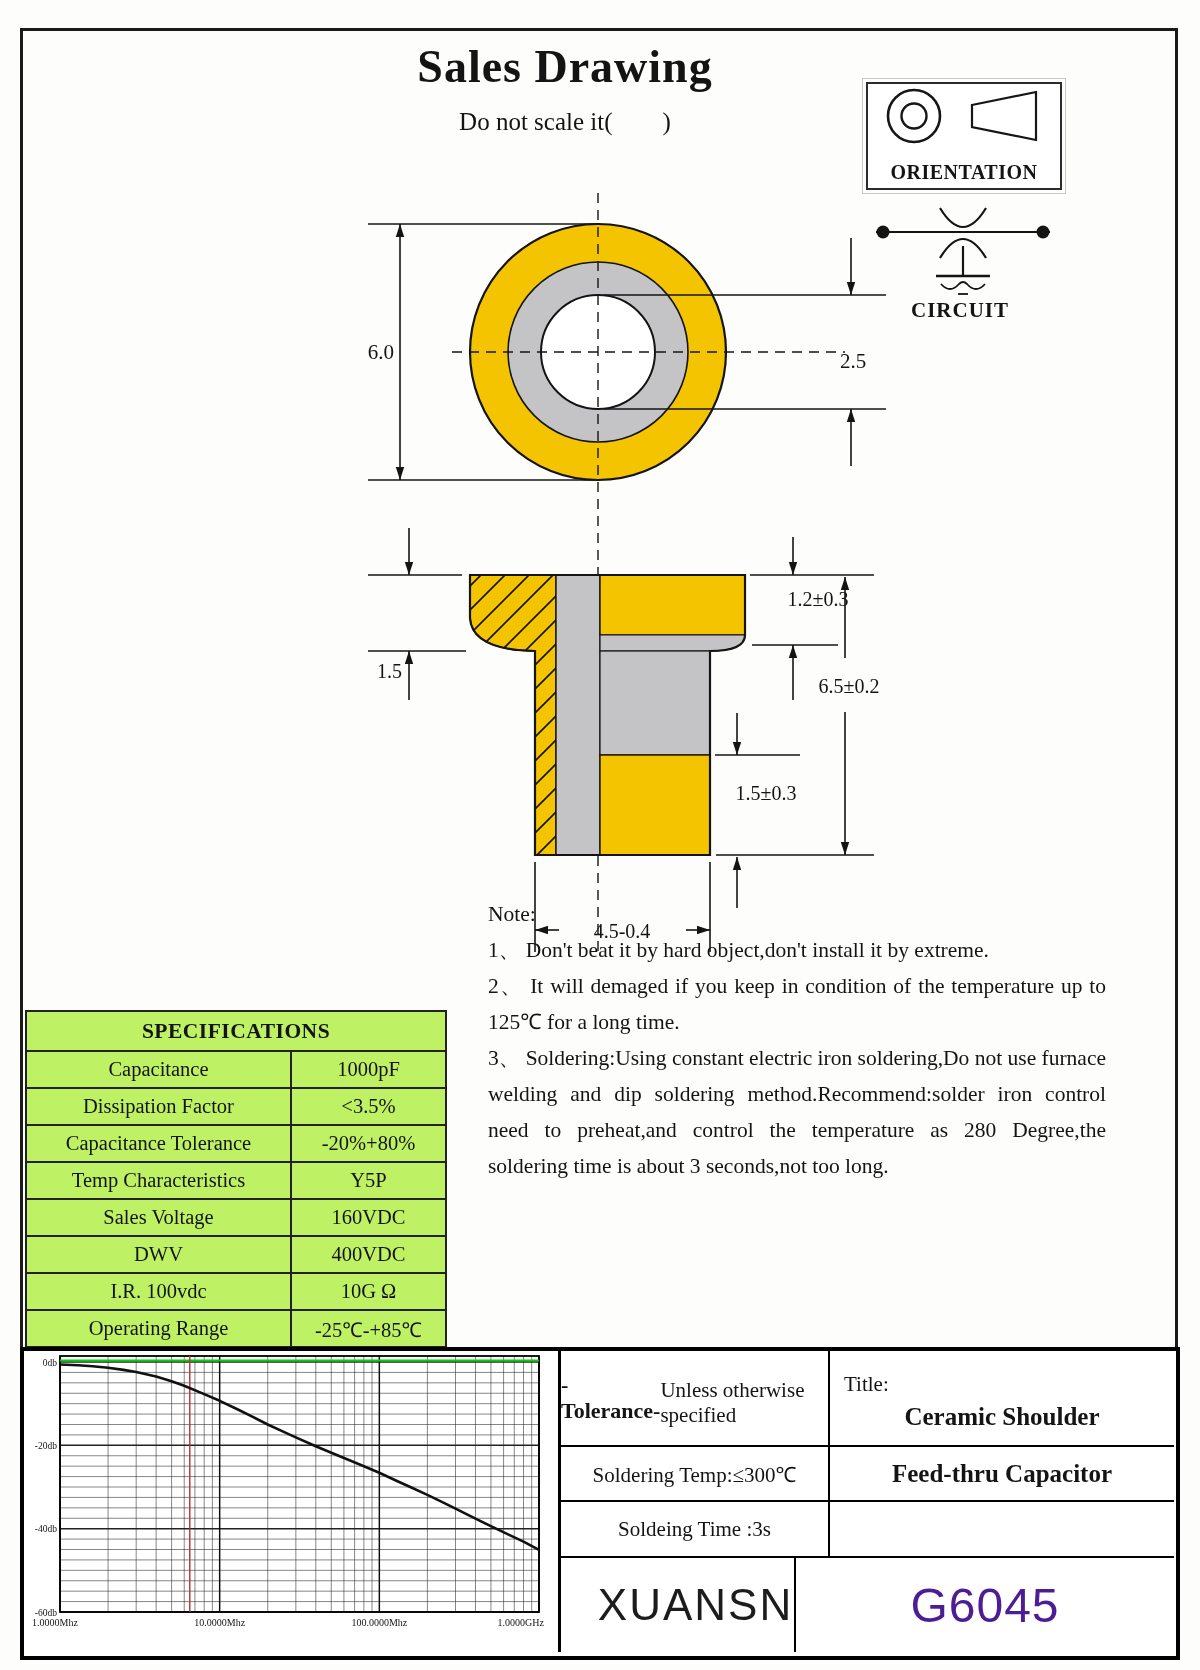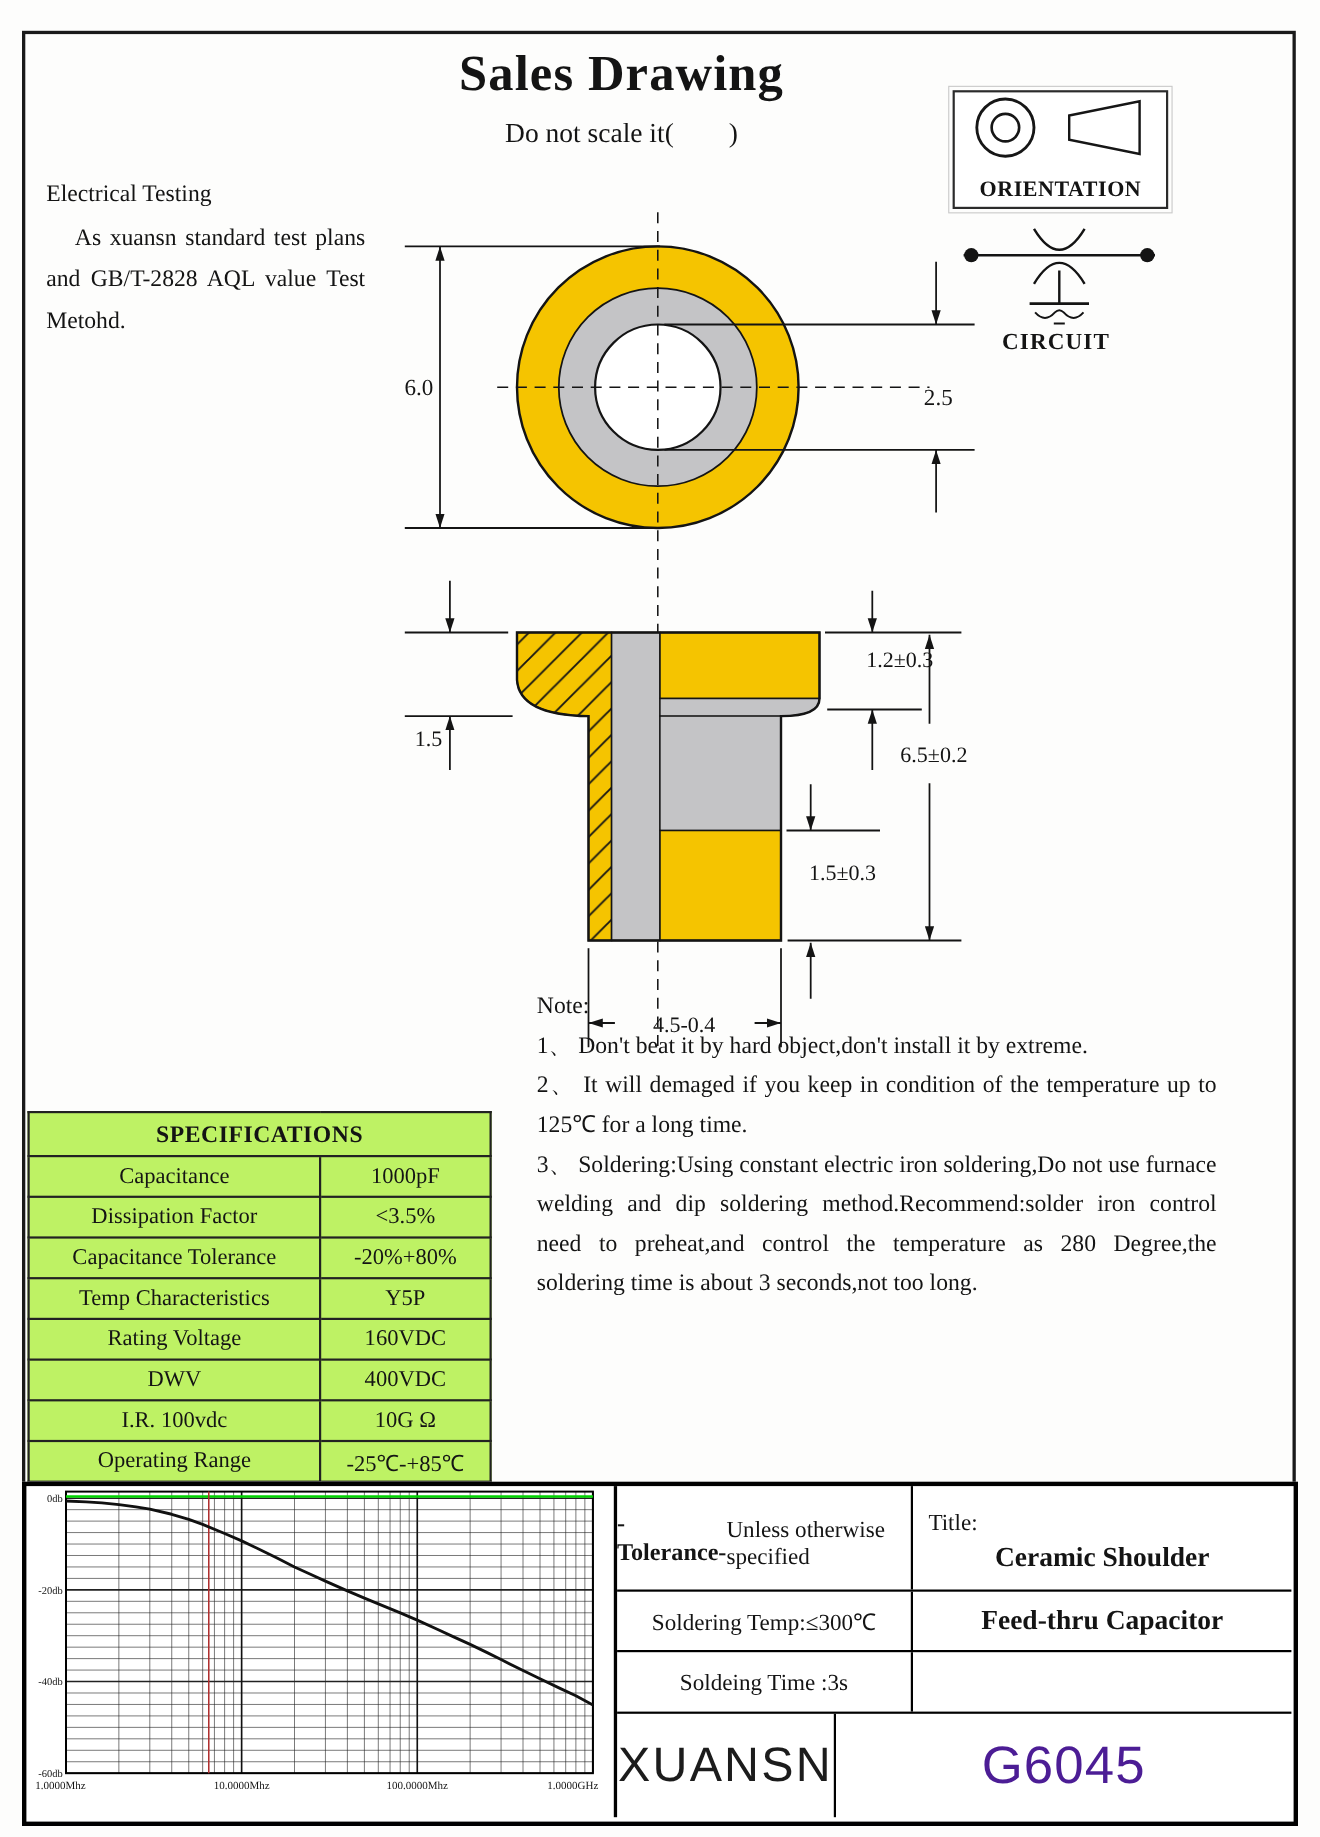--- a/index.html
+++ b/index.html
@@ -26,45 +26,41 @@
   #bottom-panel{left:20px;top:1347px;width:1152px;height:305px;border:4px solid #000;background:#fff;}
   #freq-chart{left:30px;top:1352px;width:515px;height:300px;}
   #title-block{left:558px;top:1351px;width:616px;height:301px;border-left:3px solid #000;display:flex;flex-direction:column;box-sizing:border-box;}
   .tb-row{display:flex;border-top:2px solid #000;}
   .tb-row:first-child{border-top:none;}
   .tb-l{width:267px;border-right:2px solid #000;display:flex;flex-direction:row;align-items:center;justify-content:center;}
   .tb-r{flex:1;display:flex;flex-direction:column;align-items:center;justify-content:center;}
   #tb-row1{height:94px;}
   #tb-row2{height:53px;}
   #tb-row3{height:54px;}
-  #tb-row4{flex:1;}
+  #tb-row4{flex:1;padding-left:36px;}
   #tb-row4 .tb-l{width:197px;}
   .t-head{font-weight:bold;font-size:22px;}
   .t-sub{font-size:21px;margin-top:10px;}
   .t-cell{font-size:21px;}
   .t-title-label{align-self:flex-start;font-size:21px;padding:6px 0 0 14px;}
   .t-product{font-weight:bold;font-size:25px;margin-top:6px;}
   .brand{font-family:"Liberation Sans",sans-serif;font-size:44px;color:#1c1c1c;letter-spacing:2px;}
   .partno{font-family:"Liberation Sans",sans-serif;font-size:48px;color:#4c1d95;letter-spacing:1px;}
   svg text{font-family:"Liberation Serif",serif;fill:#141414;}
 </style>
 </head>
 <body>
 
 <div id="canvas">
 
   <div id="page-border" class="abs"></div>
 
   <div id="main-title" class="abs">Sales Drawing</div>
   <div id="subtitle" class="abs">Do not scale it(        )</div>
 
-  <div id="elec" class="abs">
-    <div>Electrical Testing</div>
-    <div class="body">As xuansn standard test plans and GB/T-2828 AQL value Test Metohd.</div>
-  </div>
 
   <div id="orientation-box" class="abs">
     <svg width="186" height="66" viewBox="0 0 186 66">
       <g>
         <circle cx="46" cy="32" r="26" fill="none" stroke="#161616" stroke-width="2.6"></circle>
         <circle cx="46" cy="32" r="12.5" fill="none" stroke="#161616" stroke-width="2.4"></circle>
       </g>
       <polygon points="104,21 168,8 168,56 104,43" fill="none" stroke="#161616" stroke-width="2.2"></polygon>
     </svg>
     <div class="lbl">ORIENTATION</div>
@@ -192,21 +188,21 @@
     </tr>
     <tr>
       <td class="c1">Capacitance Tolerance</td>
       <td class="c2">-20%+80%</td>
     </tr>
     <tr>
       <td class="c1">Temp Characteristics</td>
       <td class="c2">Y5P</td>
     </tr>
     <tr>
-      <td class="c1">Rating Voltage</td>
+      <td class="c1">Sales Voltage</td>
       <td class="c2">160VDC</td>
     </tr>
     <tr>
       <td class="c1">DWV</td>
       <td class="c2">400VDC</td>
     </tr>
     <tr>
       <td class="c1">I.R. 100vdc</td>
       <td class="c2">10G Ω</td>
     </tr>

